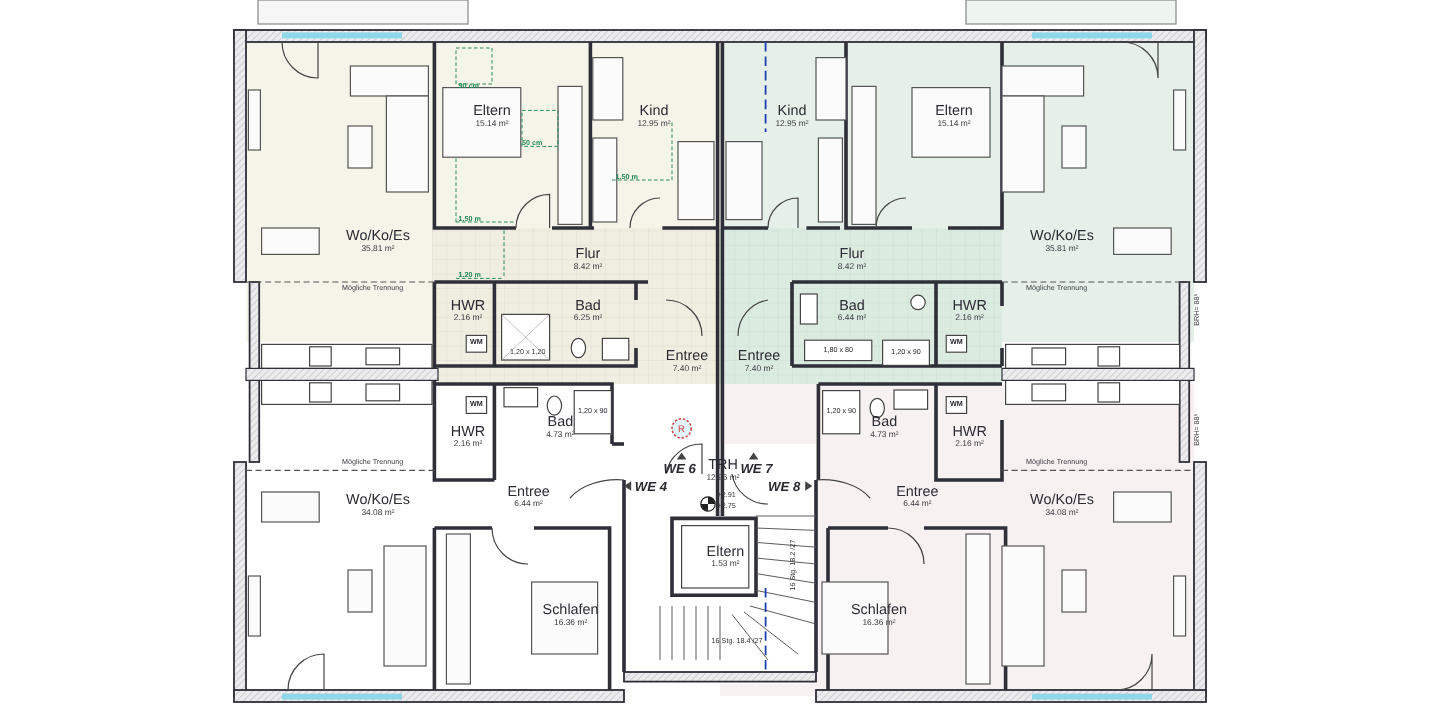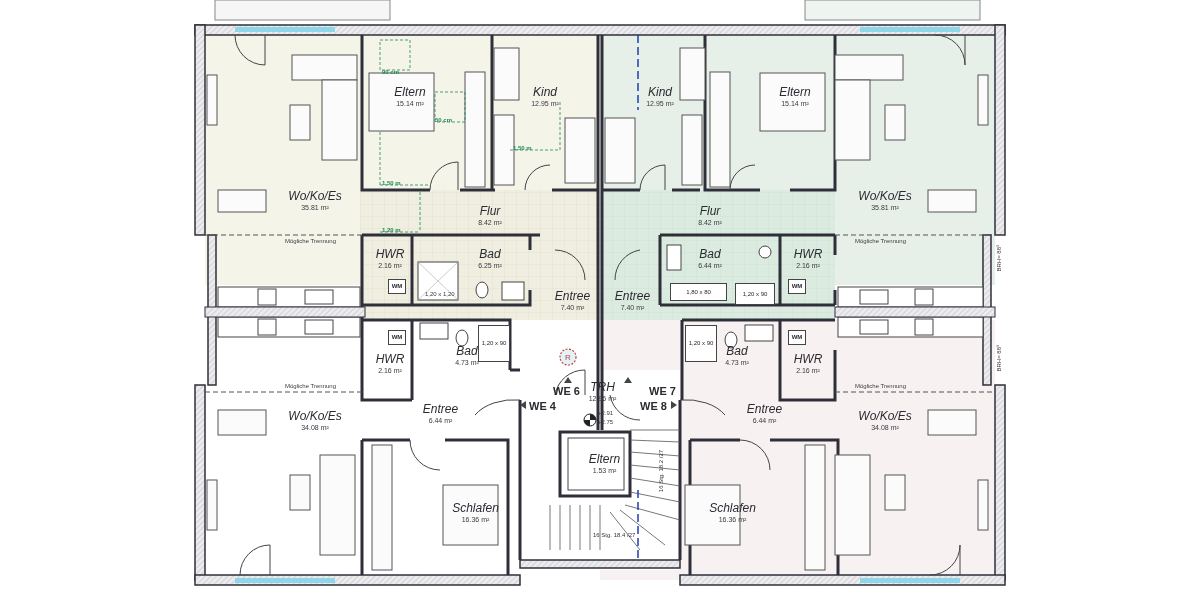--- a/index.html
+++ b/index.html
@@ -1,23 +1,23 @@
 <!DOCTYPE html>
 <html><head>
 <meta charset="utf-8">
 <style>
   html,body{margin:0;padding:0;background:#ffffff;}
   body{width:1200px;height:600px;position:relative;overflow:hidden;font-family:"Liberation Sans",sans-serif;color:#2a2a30;}
   .plan{position:absolute;left:0;top:0;width:1200px;height:600px;}
   .lbl{position:absolute;text-align:center;line-height:1.05;}
-  .lbl .n{display:block;font-size:12px;color:#2b2b33;font-style:italic;}
+  .lbl .n{display:block;font-size:12px;color:#2b2b33;}
   .lbl .a{display:block;font-size:7px;color:#3a3a40;margin-top:1px;}
   .small{position:absolute;font-size:6px;color:#3a3a40;}
   .dim{position:absolute;font-size:6px;color:#1f8a55;font-weight:bold;}
-  .we{position:absolute;font-size:11px;font-weight:bold;color:#2a2a30;}
+  .we{position:absolute;font-size:11px;font-weight:bold;color:#2a2a30;font-style:italic;}
   .wm{position:absolute;width:16px;height:13px;border:1px solid #444;background:#fff;font-size:6px;font-weight:bold;text-align:center;line-height:13px;}
   .tub{position:absolute;border:1px solid #444;background:#fff;font-size:6px;text-align:center;}
   .stair-lbl{position:absolute;font-size:6px;color:#333;}
 </style>
 </head>
 <body>
 
 <svg class="plan" width="1200" height="600" viewBox="0 0 1200 600" xmlns="http://www.w3.org/2000/svg">
   <defs>
     <pattern id="hatch" width="4" height="4" patternUnits="userSpaceOnUse" patternTransform="rotate(45)">
@@ -359,21 +359,21 @@
 </div>
 <div class="lbl" style="left:705px;top:502px;width:55px;">
   <span class="n">Schlafen</span>
   <span class="a">16.36 m²</span>
 </div>
 <div class="small" style="left:855px;top:383px;">Mögliche Trennung</div>
 <div class="wm" style="left:788px;top:330px;">WM</div>
 <div class="tub" style="left:685px;top:325px;width:30px;height:35px;line-height:35px;">1,20 x 90</div>
 
 <div class="we" style="left:553px;top:385px;">WE 6</div>
-<div class="we" style="left:617px;top:385px;margin-left:32px;">WE 7</div>
+<div class="we" style="left:617px;top:385px;">WE 7</div>
 <div class="we" style="left:529px;top:400px;">WE 4</div>
 <div class="we" style="left:640px;top:400px;">WE 8</div>
 <div class="lbl" style="left:585px;top:381px;width:35px;">
   <span class="n">TRH</span>
   <span class="a">12.96 m²</span>
 </div>
 <div class="small" style="left:598px;top:410px;">+2.91</div>
 <div class="small" style="left:598px;top:419px;">+2.75</div>
 <div class="lbl" style="left:582px;top:453px;width:45px;">
   <span class="n">Eltern</span>

